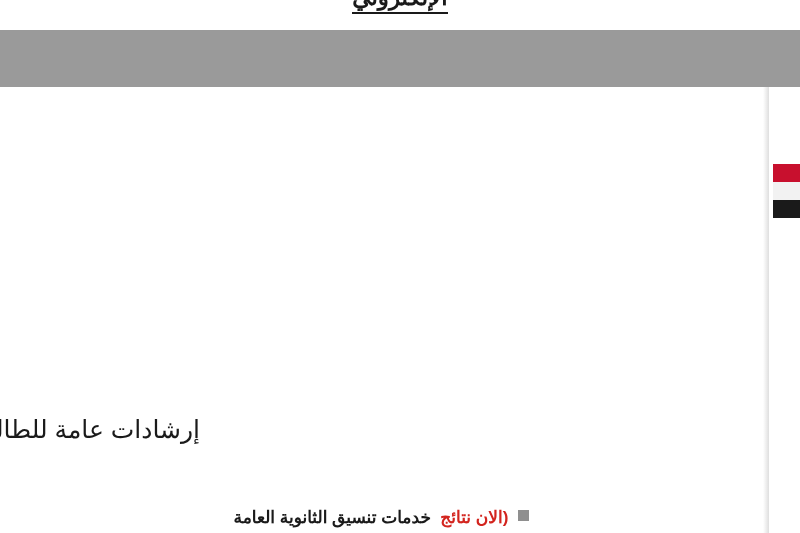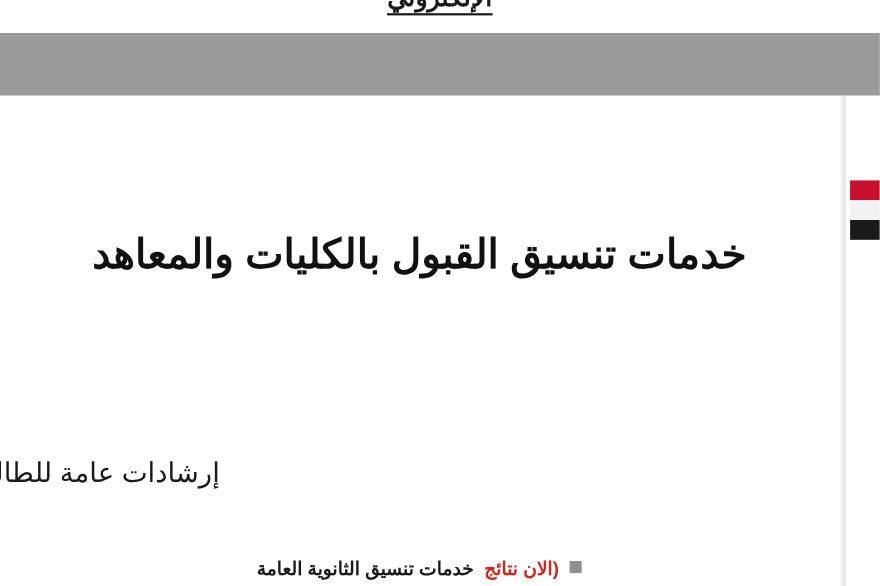--- a/index.html
+++ b/index.html
@@ -169,21 +169,20 @@
   <div class="top-strip">
     <div class="top-title">
       <span>الإلكتروني</span>
     </div>
   </div>
 
   <div class="grey-band"></div>
 
   <div class="sheet">
 
-    <div class="headline">خدمات تنسيق القبول بالكليات والمعاهد</div>
 
     <div class="navrow">
       <div class="nav-link nav-link-2">إرشادات عامة للطالب</div>
     </div>
 
     <div class="news">
       <div class="news-line1">
         <span class="bullet-sq"></span><span class="news-red">(الان نتائج</span>&nbsp;&nbsp;<span>خدمات تنسيق الثانوية العامة</span>
       </div>
 

